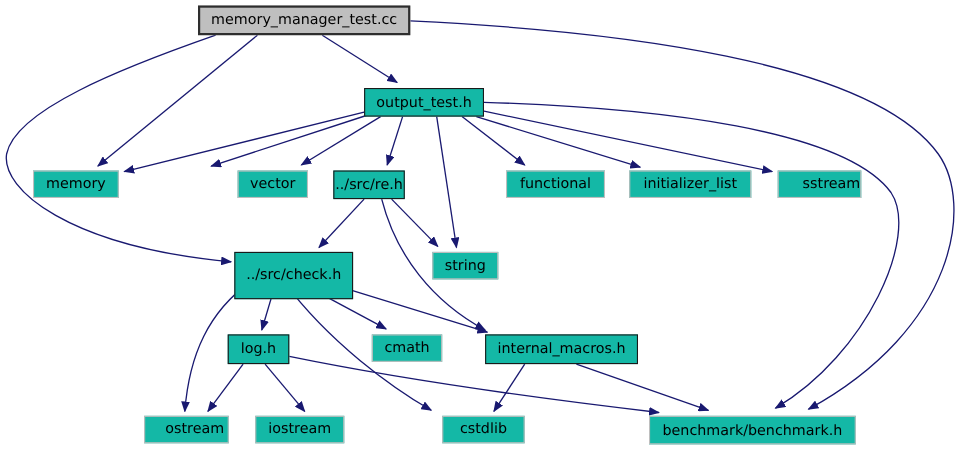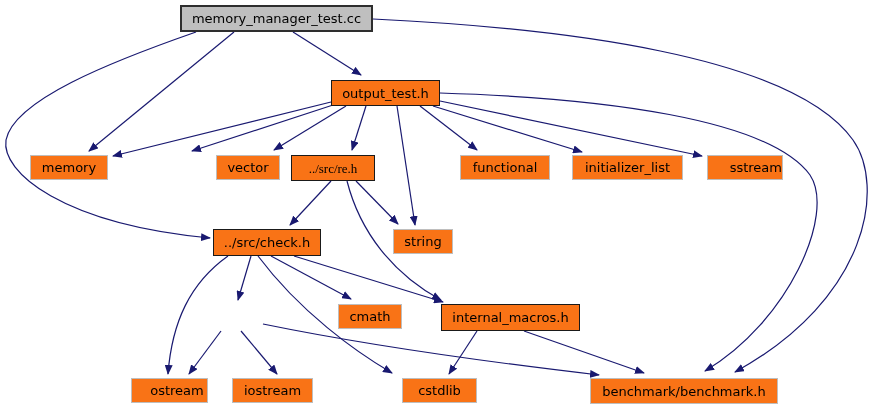--- a/index.html
+++ b/index.html
@@ -1,36 +1,36 @@
 <!DOCTYPE html>
 <html><head>
 <meta charset="utf-8">
 <style>
   html,body{margin:0;padding:0;background:#ffffff;}
   body{width:876px;height:411px;position:relative;overflow:hidden;
        font-family:"DejaVu Sans","Liberation Sans",sans-serif;}
   .graph{position:absolute;inset:0;}
   svg.edges{position:absolute;left:0;top:0;}
   .node{position:absolute;display:flex;align-items:center;justify-content:center;
-        background:#f97316;border:1px solid #bebebe;color:#000;
+        background:#14b8a6;border:1px solid #bebebe;color:#000;
         font-size:13px;line-height:1;white-space:nowrap;box-sizing:border-box;
         cursor:pointer;}
   .node.project{border:1px solid #1a1a1a;}
   .node.root{background:#bfbfbf;border:2px solid #2e2e2e;}
   
   #n-root            {left:180px;top:5px;  width:193px;height:27px;}
   #n-output_test     {left:331px;top:80px; width:109px;height:26px;}
   #n-memory          {left:30px; top:155px;width:78px; height:25px;}
   #n-utility         {left:131px;top:155px;width:62px; height:25px;}
   #n-vector          {left:216px;top:155px;width:64px; height:25px;}
-  #n-re              {left:291px;top:155px;width:84px; height:26px;font-family:Liberation Serif, serif;}
+  #n-re              {left:303px;top:155px;width:65px; height:26px;}
   #n-functional      {left:460px;top:155px;width:90px; height:25px;}
   #n-initializer_list{left:572px;top:155px;width:111px;height:25px;}
   #n-sstream         {left:707px;top:155px;width:76px; height:25px;justify-content:flex-end;}
-  #n-check           {left:213px;top:229px;width:108px;height:27px;}
+  #n-check           {left:213px;top:229px;width:108px;height:43px;}
   #n-string          {left:393px;top:229px;width:60px; height:25px;}
   #n-log             {left:207px;top:304px;width:56px; height:27px;}
   #n-cmath           {left:338px;top:304px;width:64px; height:25px;}
   #n-internal_macros {left:425px;top:304px;width:139px;height:27px;margin-left:16px;}
   #n-ostream         {left:131px;top:378px;width:77px; height:25px;padding-left:15px;}
   #n-iostream        {left:232px;top:378px;width:81px; height:25px;text-align:right;}
   #n-cstdlib         {left:402px;top:378px;width:75px; height:25px;}
   #n-benchmark       {left:590px;top:378px;width:188px;height:26px;}
 </style>
 </head>
@@ -101,20 +101,23 @@
   </div>
   <div class="node" id="n-sstream">
     <span>sstream</span>
   </div>
   <div class="node project" id="n-check">
     <span>../src/check.h</span>
   </div>
   <div class="node" id="n-string">
     <span>string</span>
   </div>
+  <div class="node project" id="n-log">
+    <span>log.h</span>
+  </div>
   <div class="node" id="n-cmath">
     <span>cmath</span>
   </div>
   <div class="node project" id="n-internal_macros">
     <span>internal_macros.h</span>
   </div>
   <div class="node" id="n-ostream">
     <span>ostream</span>
   </div>
   <div class="node" id="n-iostream">

